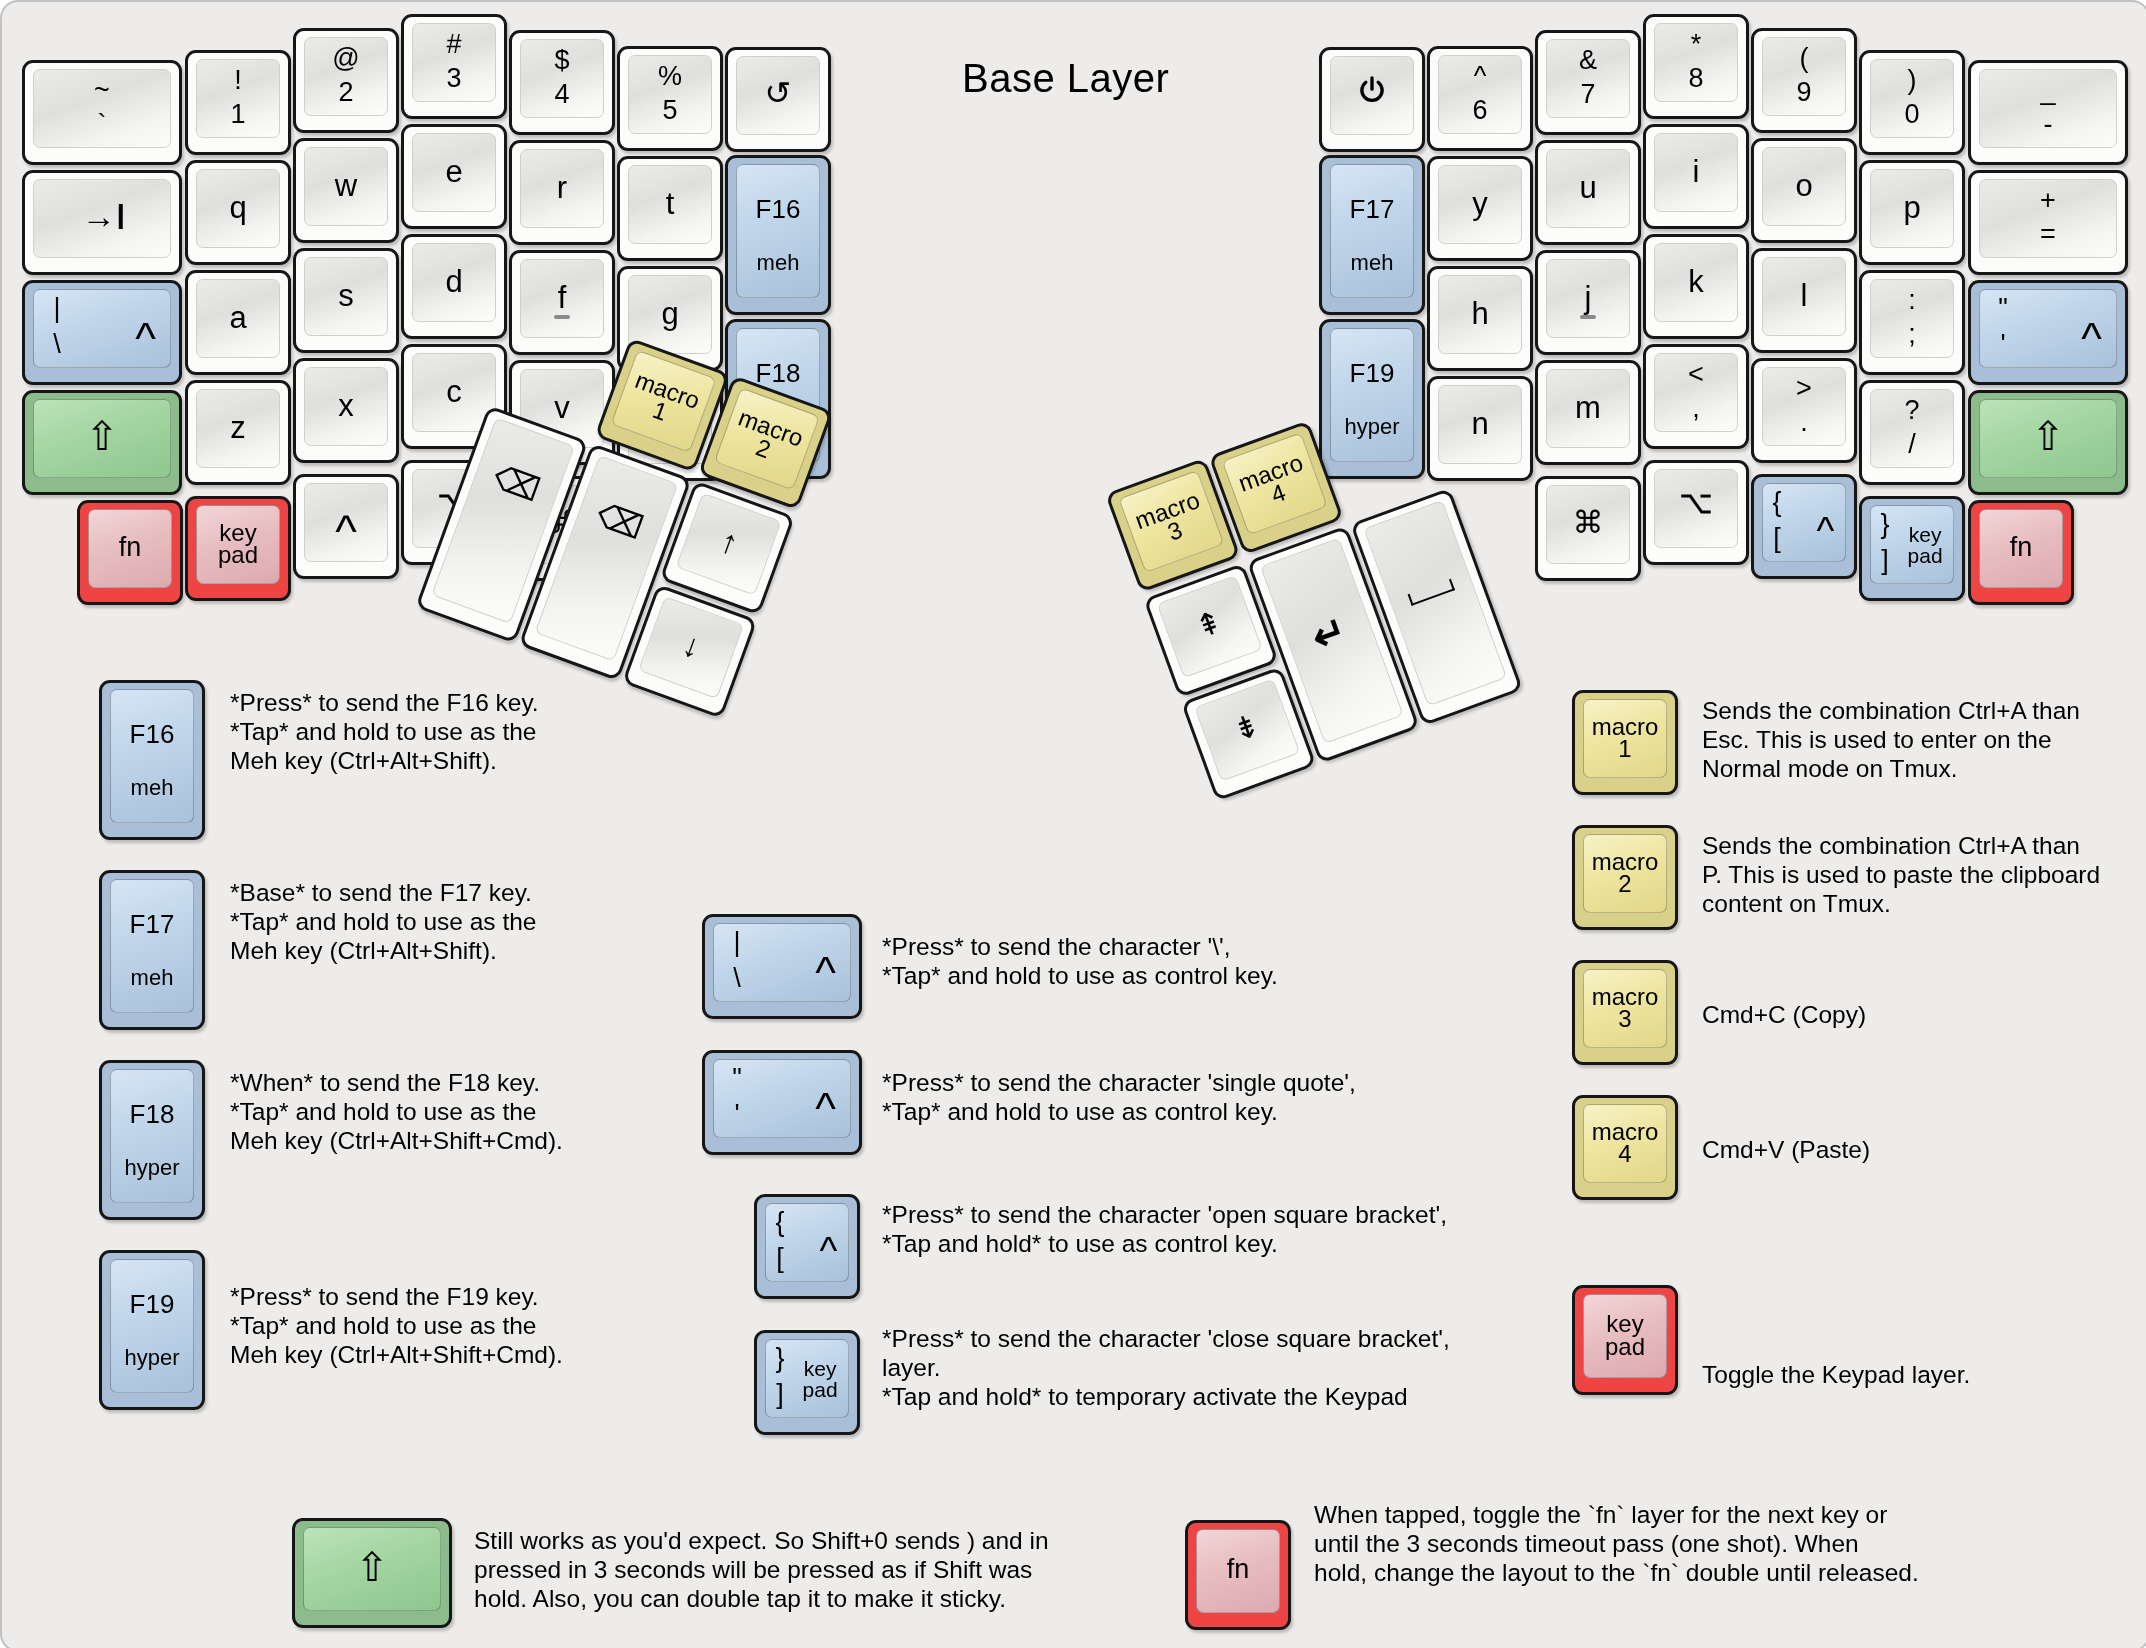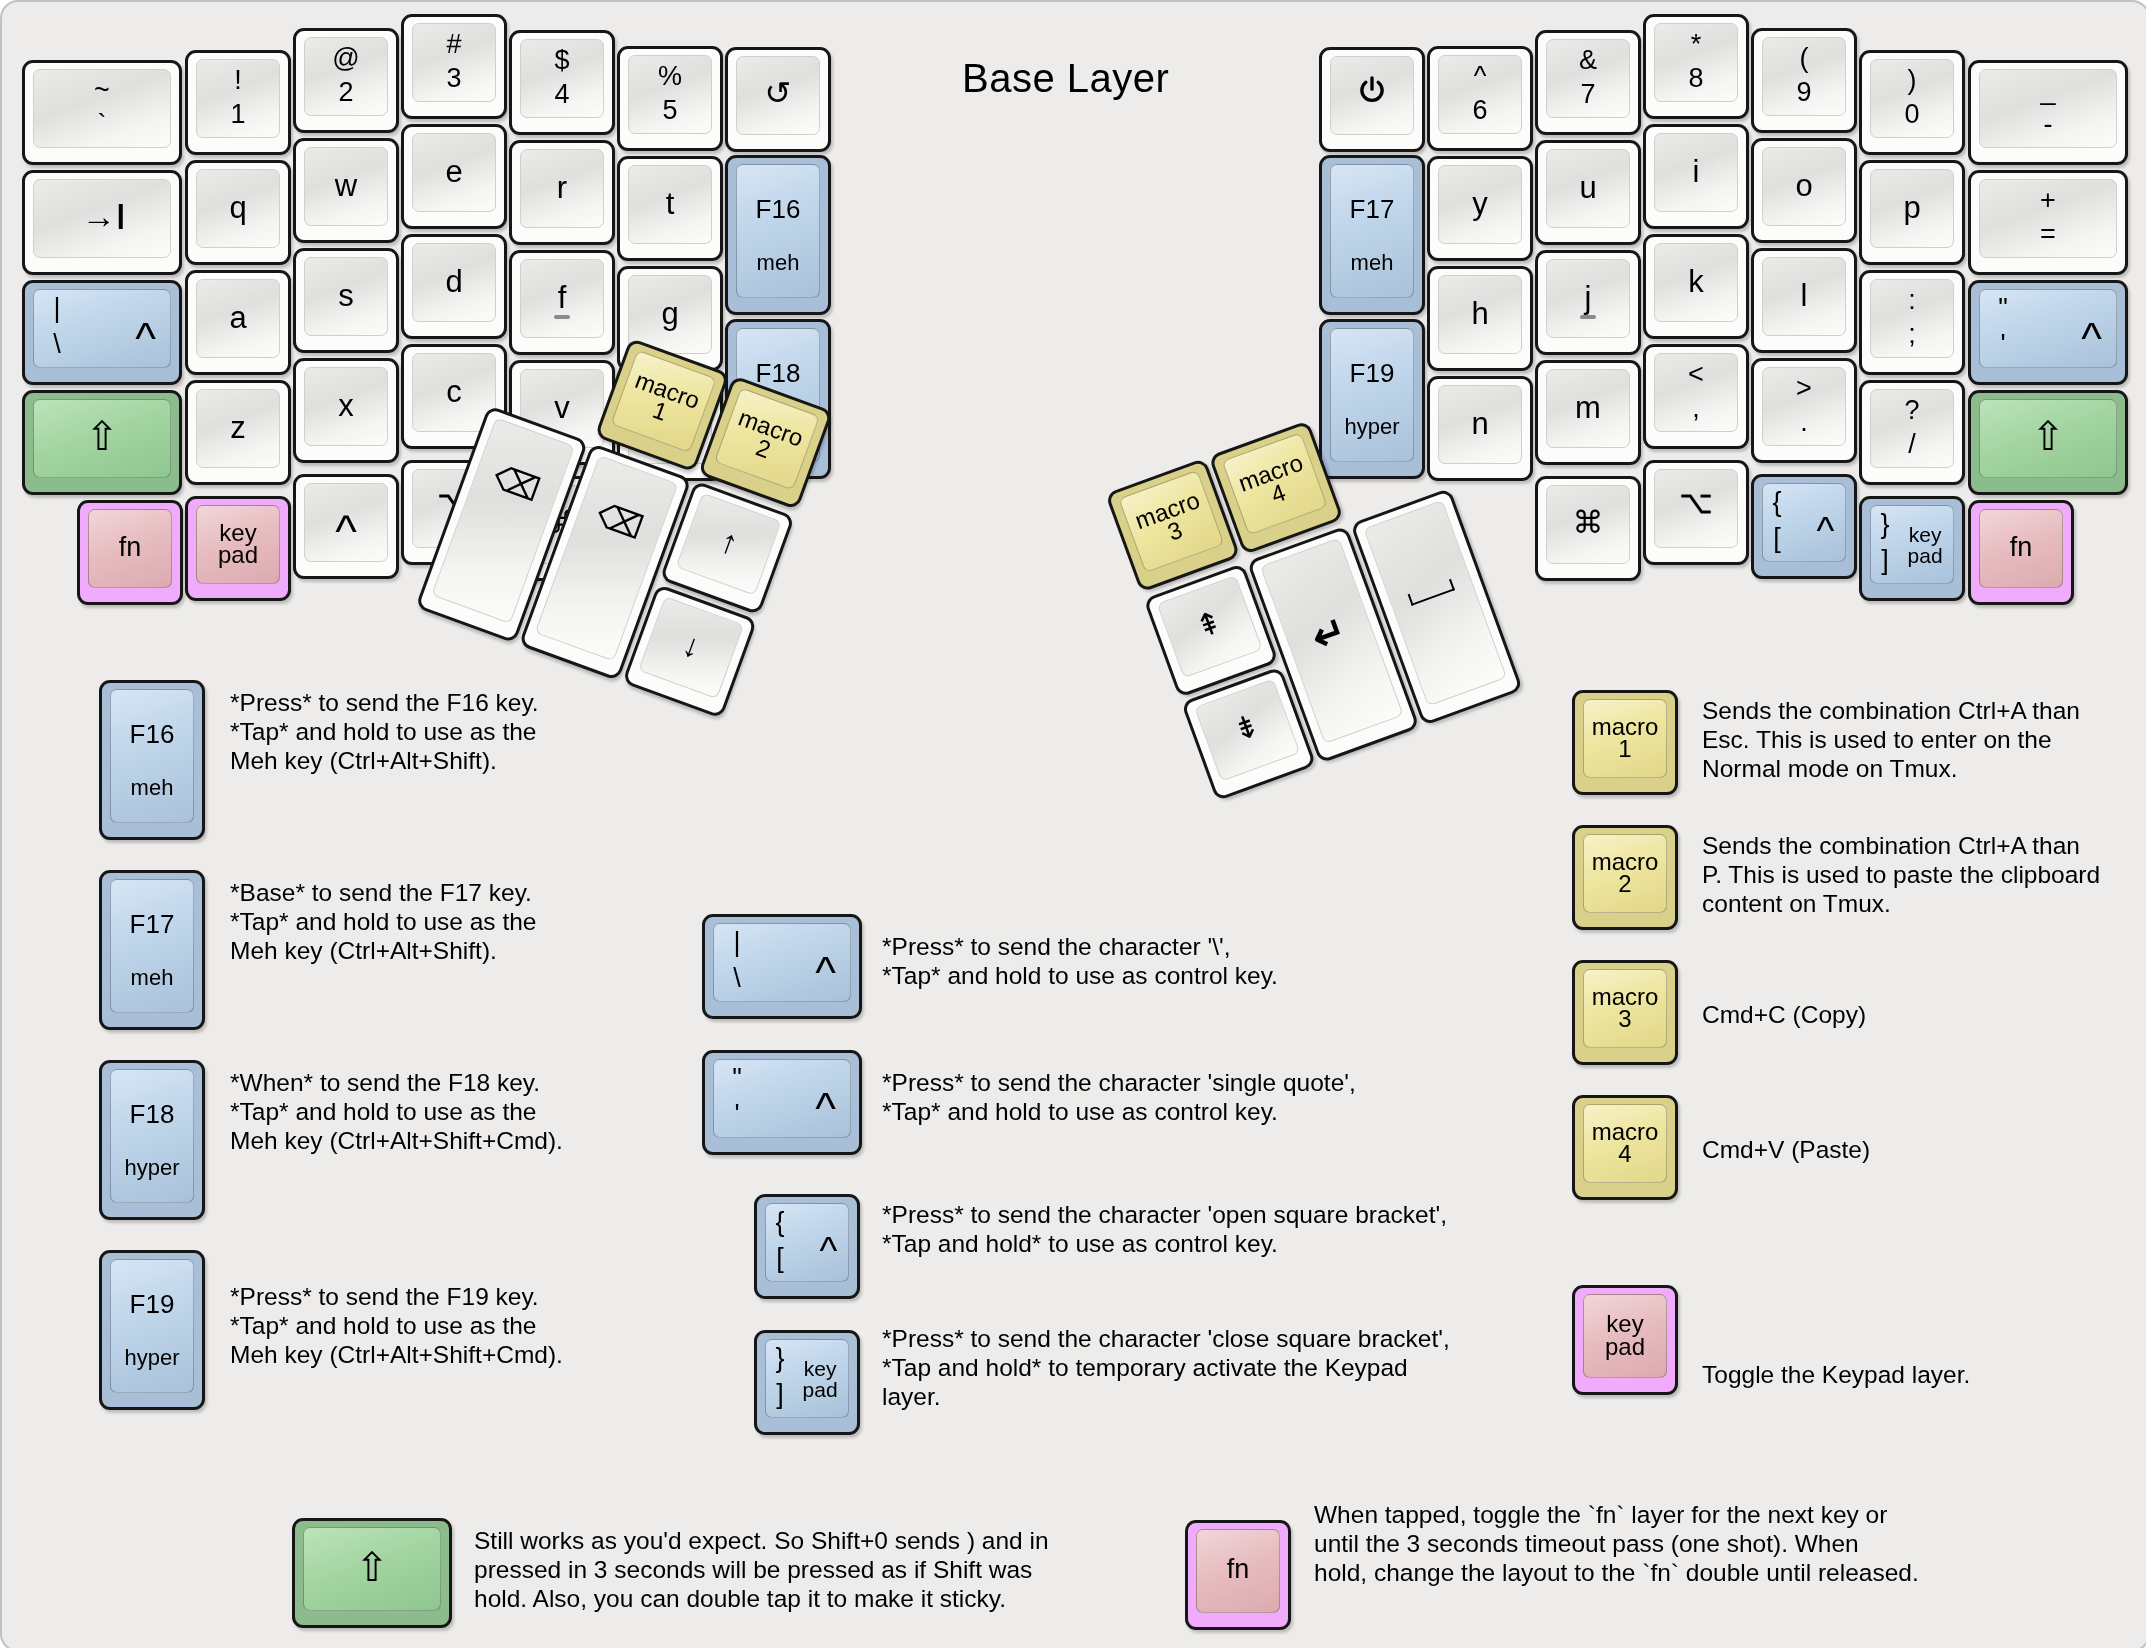--- a/index.html
+++ b/index.html
@@ -4,21 +4,21 @@
 <style>
   html,body{margin:0;padding:0;background:#ffffff;}
   .canvas{position:relative;width:2146px;height:1648px;background:#edecea;
     border:2px solid #c2c2c2;border-radius:18px;overflow:hidden;
     font-family:"Liberation Sans",sans-serif;color:#000;}
   .page-title{position:absolute;font-size:40px;letter-spacing:.5px;color:#000;white-space:pre;}
   .key{position:absolute;border:3px solid #161616;border-radius:11px;box-shadow:2px 3px 3px rgba(0,0,0,.20);box-sizing:border-box;}
   .key.cw{background:#fcfcfb;}
   .key.cb{background:#a8bfd7;}
   .key.cg{background:#8cbc8c;}
-  .key.cp{background:#f0abfc;text-decoration:underline;}
+  .key.cp{background:#ef4444;text-decoration:underline;}
   .key.cy{background:#d9d189;}
   .cap{position:absolute;left:8px;right:8px;top:6px;bottom:14px;border-radius:7px;border:1px solid rgba(0,0,0,.25);}
   .cw .cap{background:linear-gradient(160deg,#ebebe9 0%,#dfdfdd 40%,#f4f4f2 75%,#fcfcfa 100%);border-color:#cfcfcd;}
   .cb .cap{background:linear-gradient(160deg,#d6e5f5 0%,#bed4e9 45%,#a9c2da 100%);}
   .cg .cap{background:linear-gradient(160deg,#bce3ba 0%,#a3d5a1 45%,#8fc68f 100%);}
   .cp .cap{background:linear-gradient(160deg,#f2d6d8 0%,#e7bdc0 45%,#dcaab0 100%);}
   .cy .cap{background:linear-gradient(160deg,#f7f2c8 0%,#eee59f 45%,#e2d789 100%);}
   .lab{position:absolute;transform:translate(-50%,-50%);font-size:27px;white-space:pre;line-height:1;}
   .l-top{left:50%;top:26%;}
   .l-bottom{left:50%;top:70%;}
@@ -575,22 +575,22 @@
       <div class="key cb" style="left: 752px; top: 1328px; width: 106px; height: 105px;">
         <div class="cap">
           <div class="lab l-topleft">}</div>
           <div class="lab l-bottomleft">]</div>
           <div class="lab l-rline1">key</div>
           <div class="lab l-rline2">pad</div>
         </div>
       </div>
       <div class="legend-text" style="left: 880px; top: 1322px;">
         <div class="lt-line">*Press* to send the character 'close square bracket',</div>
+        <div class="lt-line">layer.</div>
         <div class="lt-line">*Tap and hold* to temporary activate the Keypad</div>
-        <div class="lt-line">layer.</div>
       </div>
       <div class="key cy" style="left: 1570px; top: 688px; width: 106px; height: 105px;">
         <div class="cap">
           <div class="lab l-line1">macro</div>
           <div class="lab l-line2">1</div>
         </div>
       </div>
       <div class="legend-text" style="left: 1700px; top: 694px;">
         <div class="lt-line">Sends the combination Ctrl+A than</div>
         <div class="lt-line">Esc. This is used to enter on the</div>

